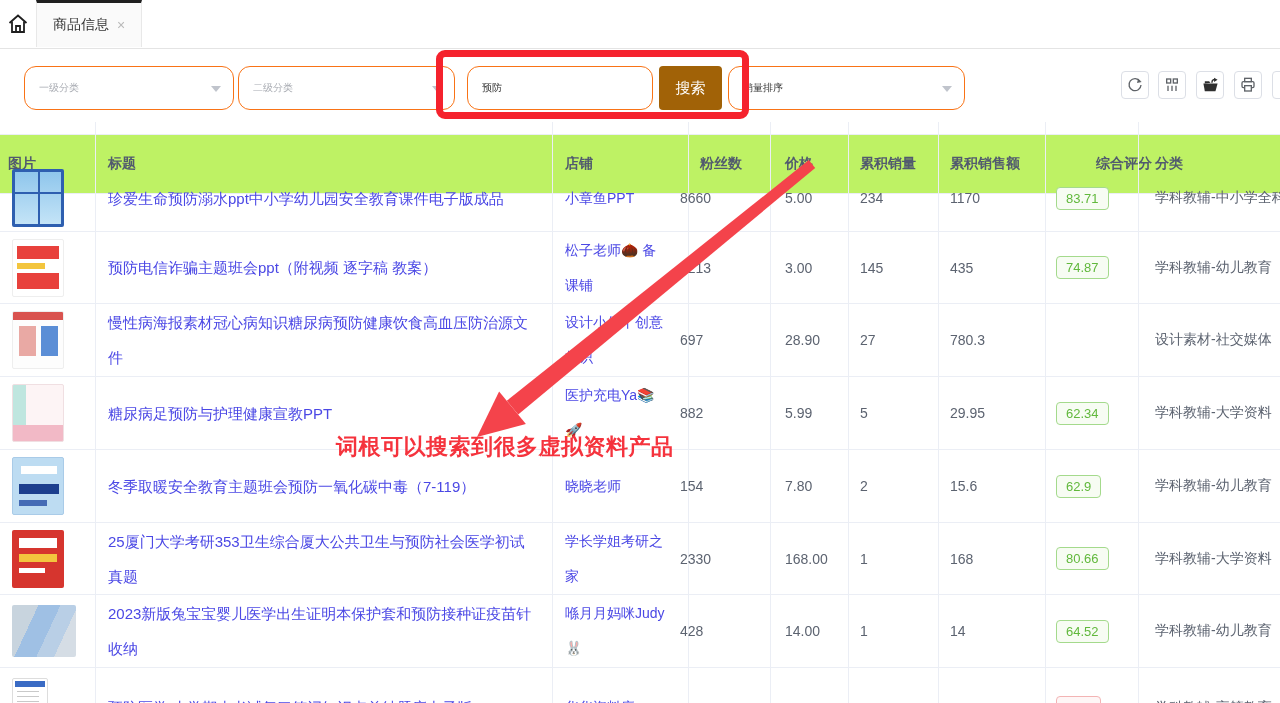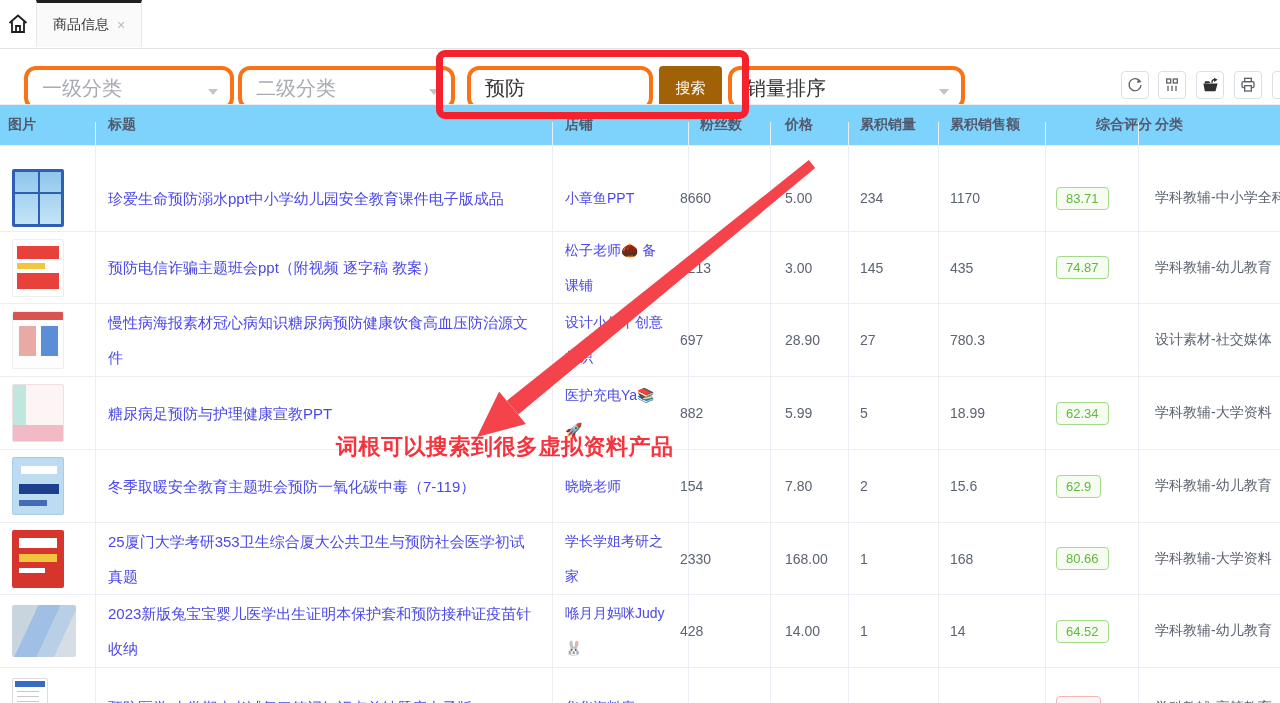--- a/index.html
+++ b/index.html
@@ -6,33 +6,33 @@
   body{width:1280px;height:703px;overflow:hidden;font-family:"Liberation Sans","DejaVu Sans",sans-serif;}
   .page{position:relative;width:1280px;height:703px;background:#fff;overflow:hidden;padding-left:31px;}
 
   
   .tabbar{position:absolute;left:0;top:0;width:1280px;height:48px;border-bottom:1px solid #e4e4e4;background:#fff;}
   .home-btn{position:absolute;left:0;top:0;width:36px;height:48px;display:flex;align-items:center;justify-content:center;cursor:pointer;}
   .tab{position:absolute;left:36px;top:0;width:106px;height:47px;background:#fafafa;border-left:1px solid #e8e8e8;border-right:1px solid #e8e8e8;border-top:3px solid #1f1f1f;box-sizing:border-box;display:flex;align-items:center;justify-content:center;gap:8px;font-size:14px;color:#333;cursor:pointer;}
   .tab .close{color:#b9b9b9;font-size:14px;line-height:1;cursor:pointer;}
 
   
-  .sel,.inp{position:absolute;top:66px;height:44px;box-sizing:border-box;border:4px solid #f97316;border-radius:12px;background:#fff;display:flex;align-items:center;padding:0 14px;font-size:20px;color:#a8abb2;}
+  .sel,.inp{position:absolute;top:66px;height:44px;box-sizing:border-box;border:1px solid #f97316;border-radius:12px;background:#fff;display:flex;align-items:center;padding:0 14px;font-size:10px;color:#a8abb2;}
   .sel .caret{position:absolute;right:12px;top:19px;width:0;height:0;border-left:5px solid transparent;border-right:5px solid transparent;border-top:6px solid #c0c4cc;}
   .sel1{left:24px;width:210px;}
   .sel2{left:238px;width:217px;}
   .inp{left:467px;width:186px;color:#333;}
   .search-btn{position:absolute;left:659px;top:66px;width:63px;height:44px;border:none;border-radius:4px;background:#a16207;color:#fff;font-size:15px;cursor:pointer;font-family:inherit;}
   .sel3{left:728px;width:237px;color:#333;}
 
   .icon-btn{position:absolute;top:71px;width:28px;height:28px;box-sizing:border-box;border:1px solid #dcdfe6;border-radius:4px;background:#fff;display:flex;align-items:center;justify-content:center;cursor:pointer;}
   .ib1{left:1121px;} .ib2{left:1158px;} .ib3{left:1196px;} .ib4{left:1234px;} .ib5{left:1272px;}
 
   
-  .thead{position:absolute;left:0;top:104px;width:1280px;height:42px;border-top:1px solid #ebeef5;border-bottom:1px solid #ebeef5;box-sizing:border-box;background:#7dd3fc;}
+  .thead{position:absolute;left:0;top:134px;width:1280px;height:60px;border-top:1px solid #ebeef5;border-bottom:1px solid #ebeef5;box-sizing:border-box;background:#bef264;}
   .hcell{position:absolute;top:0;height:100%;display:flex;align-items:center;font-size:14px;font-weight:bold;color:#515a6e;}
   .vline{position:absolute;top:122px;bottom:0;width:1px;background:#ebeef5;}
 
   .rows{position:absolute;left:0;top:165px;width:1280px;height:538px;overflow:hidden;}
   .trow{position:relative;width:1280px;border-bottom:1px solid #ebeef5;box-sizing:border-box;}
   .trow:nth-child(1){height:67px}.trow:nth-child(2){height:72px}.trow:nth-child(3){height:73px}
   .trow:nth-child(4){height:73px}.trow:nth-child(5){height:73px}.trow:nth-child(6){height:72px}
   .trow:nth-child(7){height:73px}.trow:nth-child(8){height:80px}
   .cell{position:absolute;top:0;height:100%;display:flex;align-items:center;font-size:14px;color:#5c6370;}
   .c-img{left:12px;width:72px;justify-content:flex-start;}
@@ -236,21 +236,21 @@
         </div>
     <div class="cell c-title">
           <a class="link" href="#">糖尿病足预防与护理健康宣教PPT</a>
         </div>
     <div class="cell c-shop">
           <a class="link shop" href="#">医护充电Ya📚 🚀</a>
         </div>
     <div class="cell c-fans">882</div>
     <div class="cell c-price">5.99</div>
     <div class="cell c-sales">5</div>
-    <div class="cell c-rev">18.99</div>
+    <div class="cell c-rev">29.95</div>
     <div class="cell c-score">
           <span class="badge">62.34</span>
         </div>
     <div class="cell c-cat">学科教辅-大学资料</div>
   </div>
 
   <div class="trow">
     <div class="cell c-img">
           <div class="thumb t5"></div>
         </div>

